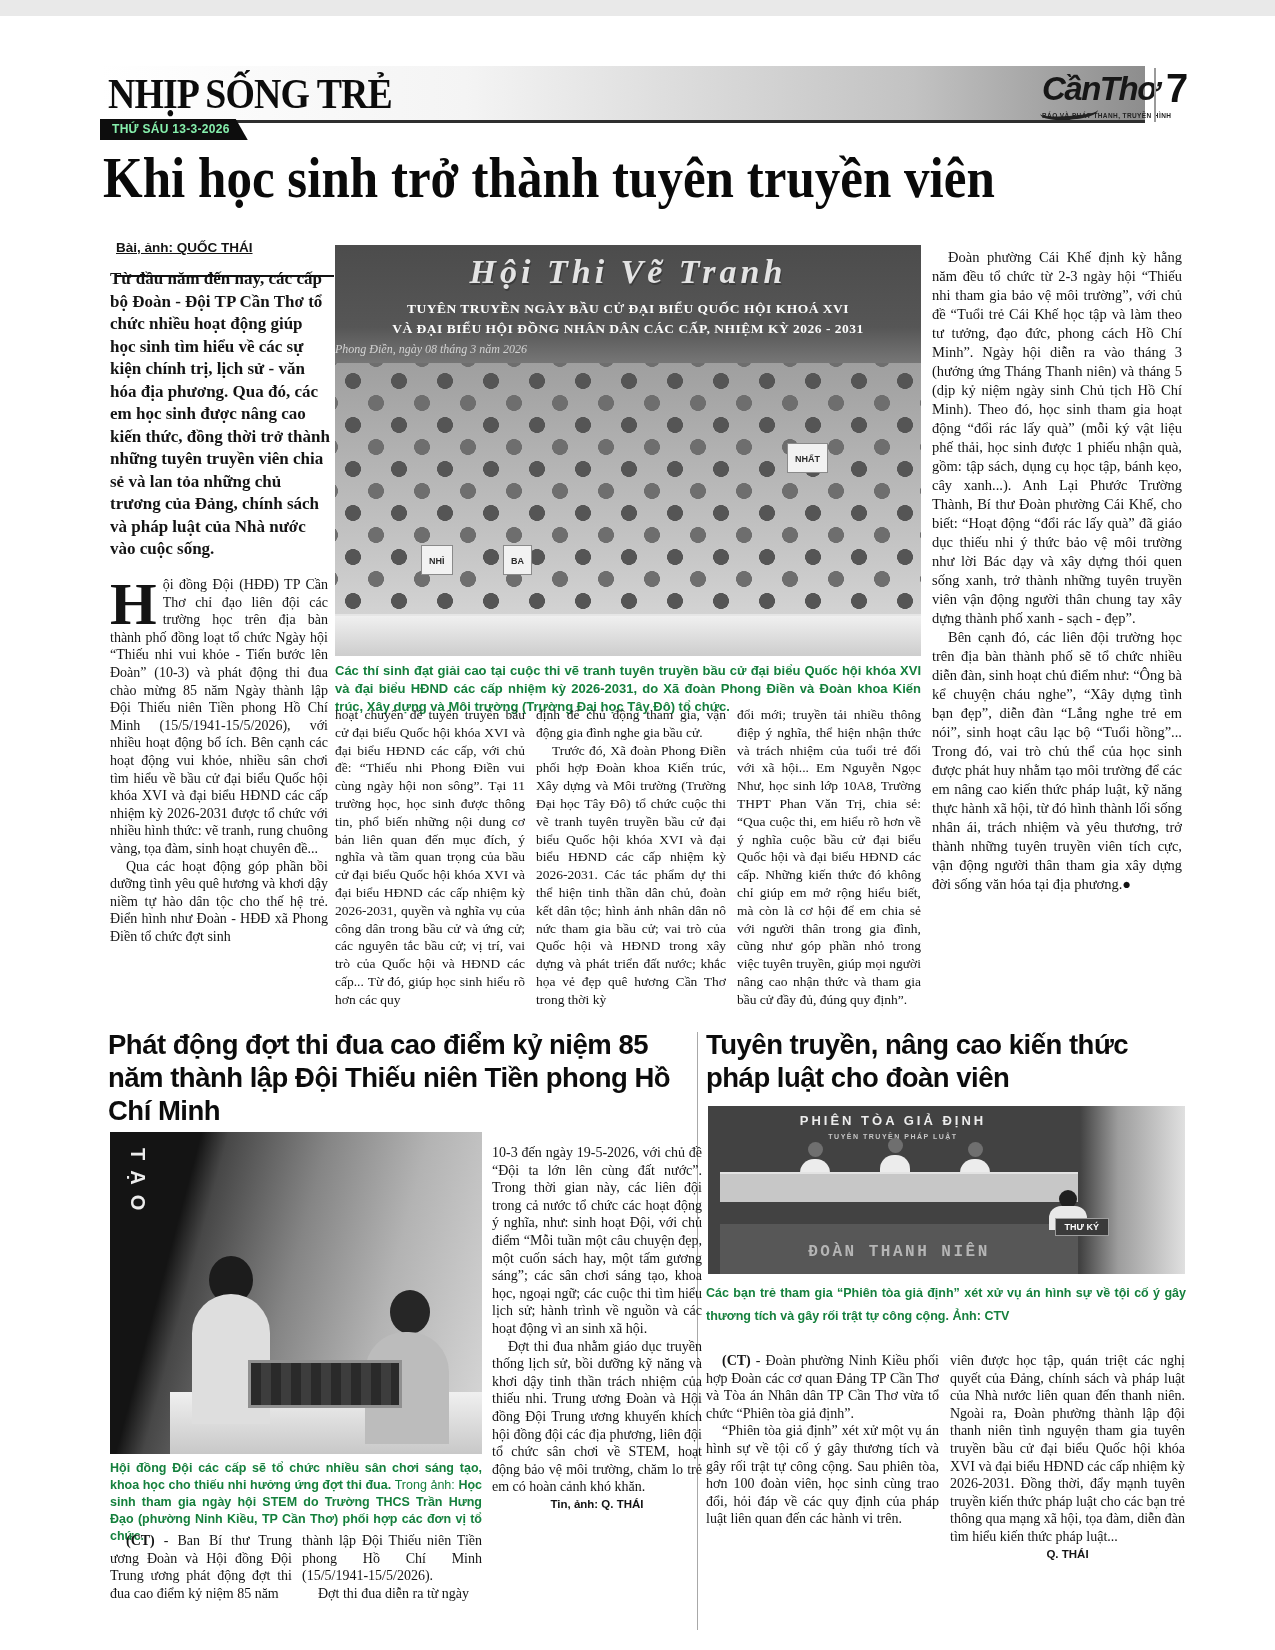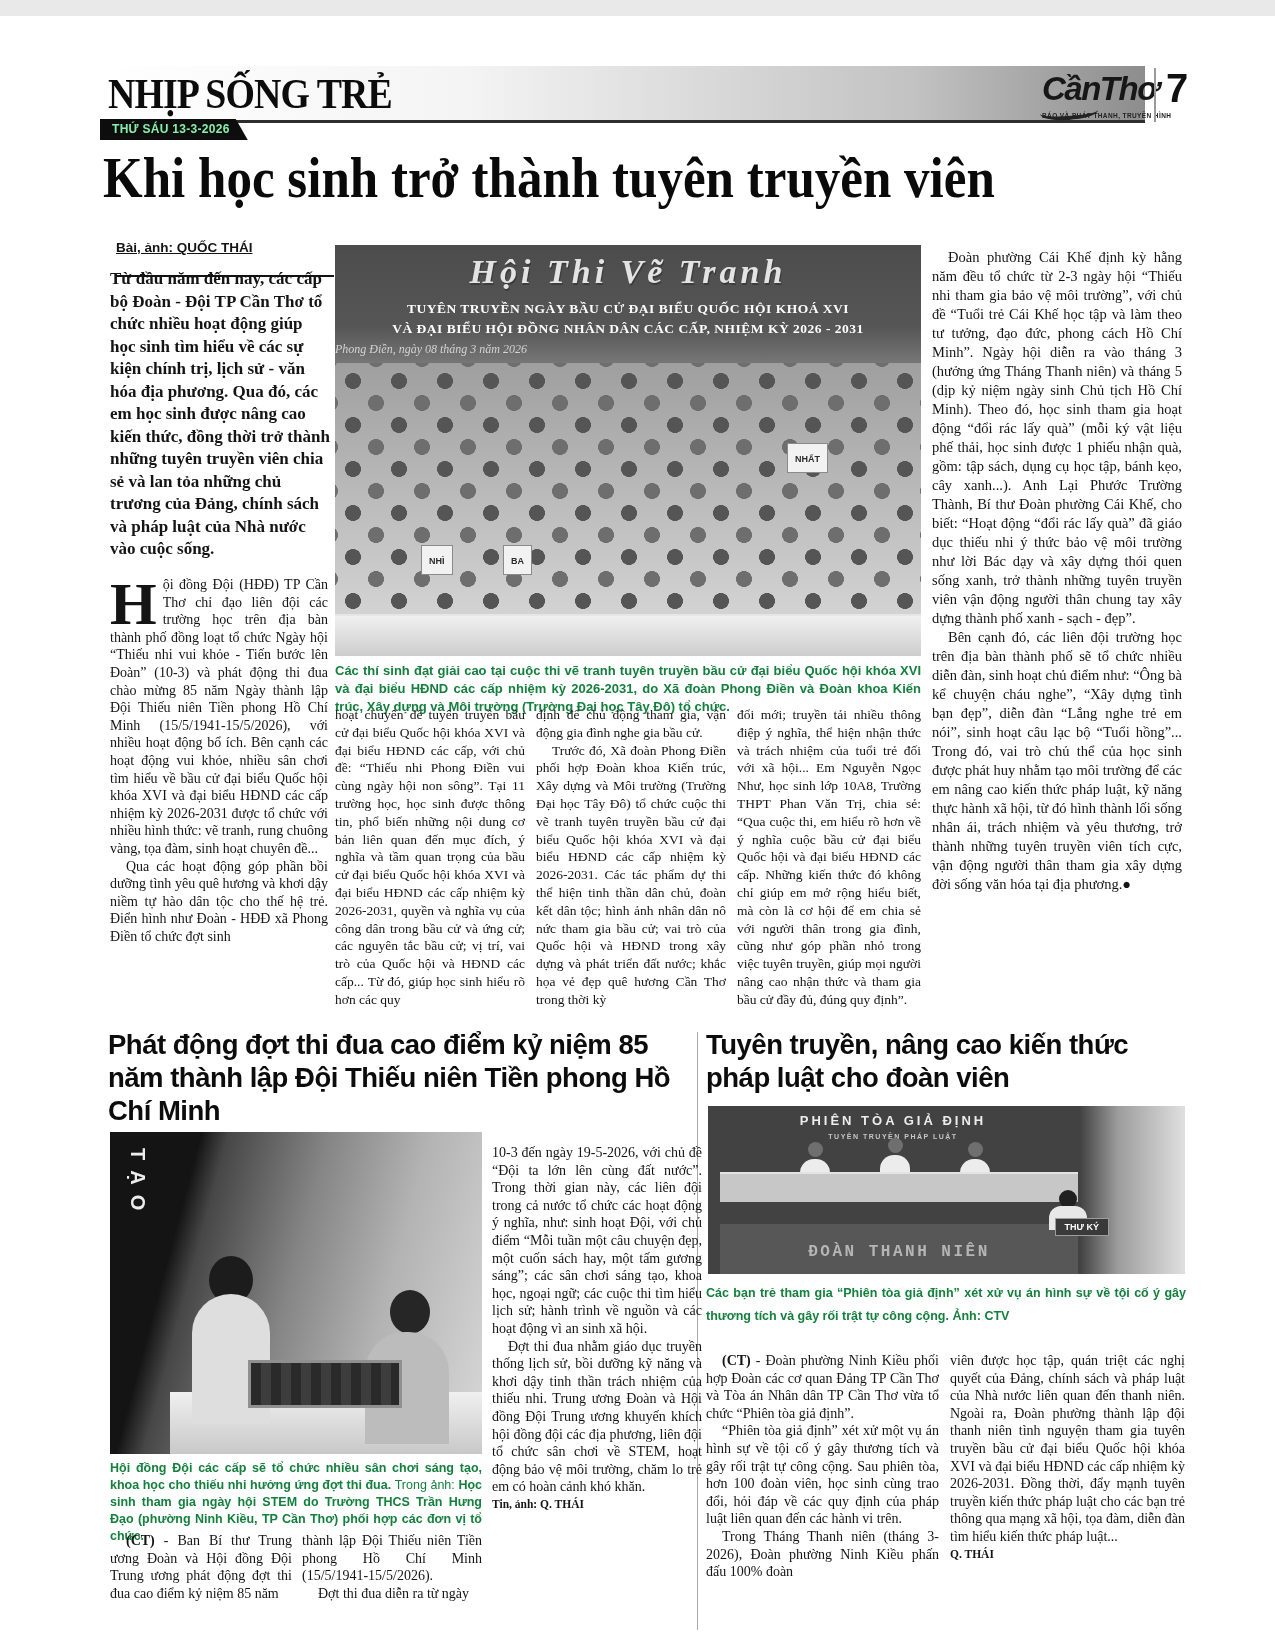--- a/index.html
+++ b/index.html
@@ -84,21 +84,21 @@
   #photo2 .sil-shirt{position:absolute;left:22%;bottom:30px;width:78px;height:130px;background:#dedede;border-radius:40px 40px 0 0;}
   #photo2 .sil-head{position:absolute;left:26.5%;bottom:150px;width:44px;height:48px;background:#1c1c1c;border-radius:50%;}
   #photo2 .sil-head2{position:absolute;right:14%;bottom:120px;width:40px;height:44px;background:#262626;border-radius:50%;}
   #photo2 .sil-shirt2{position:absolute;right:9%;bottom:10px;width:84px;height:112px;background:#bcbcbc;border-radius:40px 40px 0 0;}
 
   #caption2{left:110px;top:1444px;width:372px;font-size:12.5px;line-height:17px;}
   #a2-colA{left:110px;top:1516px;width:182px;height:100px;overflow:hidden;}
   #a2-colB{left:302px;top:1516px;width:180px;height:110px;overflow:hidden;}
   #a2-colR{left:492px;top:1128px;width:210px;height:482px;overflow:hidden;}
   .ct-bold{font-weight:bold;}
-  .sig{font-family:Liberation Serif, serif;font-weight:bold;font-size:11.5px;text-align:left;margin-top:4px;}
+  .sig{font-family:Liberation Sans, sans-serif;font-weight:bold;font-size:11.5px;text-align:center;margin-top:4px;}
 
   #photo3{left:708px;top:1090px;width:477px;height:168px;overflow:hidden;
     background:linear-gradient(90deg,#424242 0%,#424242 78%,#9d9d9d 86%,#e0e0e0 100%);}
   #photo3 .court-banner{position:absolute;top:7px;left:30px;width:310px;text-align:center;color:#ececec;
     font-family:"Liberation Sans",sans-serif;font-weight:bold;font-size:13px;letter-spacing:3px;}
   #photo3 .court-banner2{position:absolute;top:27px;left:30px;width:310px;text-align:center;color:#c6c6c6;
     font-family:"Liberation Sans",sans-serif;font-weight:bold;font-size:7px;letter-spacing:1.5px;}
   #photo3 .bench{position:absolute;top:66px;left:12px;width:358px;height:28px;background:#c7c7c7;border-top:2px solid #e3e3e3;}
   #photo3 .judge{position:absolute;width:34px;text-align:center;}
   #photo3 .jhead{width:15px;height:15px;border-radius:50%;background:#6f6f6f;margin:0 auto 2px;}
@@ -220,20 +220,19 @@
     <div class="skirt"><span>ĐOÀN THANH NIÊN</span></div>
     <div class="clerk-head"></div>
     <div class="clerk-body"></div>
     <div class="thuky">THƯ KÝ</div>
   </div>
   <div class="abs caption" id="caption3">Các bạn trẻ tham gia “Phiên tòa giả định” xét xử vụ án hình sự về tội cố ý gây thương tích và gây rối trật tự công cộng. Ảnh: CTV</div>
 
   <div class="abs bodytext" id="a3-col1">
     <p class="indent"><span class="ct-bold">(CT)</span> <span>- Đoàn phường Ninh Kiều phối hợp Đoàn các cơ quan Đảng TP Cần Thơ và Tòa án Nhân dân TP Cần Thơ vừa tổ chức “Phiên tòa giả định”.</span></p>
     <p class="indent">“Phiên tòa giả định” xét xử một vụ án hình sự về tội cố ý gây thương tích và gây rối trật tự công cộng. Sau phiên tòa, hơn 100 đoàn viên, học sinh cùng trao đổi, hỏi đáp về các quy định của pháp luật liên quan đến các hành vi trên.</p>
-    <p class="indent">Trong Tháng Thanh niên (tháng 3-2026), Đoàn phường Ninh Kiều phấn đấu 100% đoàn</p>
   </div>
   <div class="abs bodytext" id="a3-col2">
     <p>viên được học tập, quán triệt các nghị quyết của Đảng, chính sách và pháp luật của Nhà nước liên quan đến thanh niên. Ngoài ra, Đoàn phường thành lập đội thanh niên tình nguyện tham gia tuyên truyền bầu cử đại biểu Quốc hội khóa XVI và đại biểu HĐND các cấp nhiệm kỳ 2026-2031. Đồng thời, đẩy mạnh tuyên truyền kiến thức pháp luật cho các bạn trẻ thông qua mạng xã hội, tọa đàm, diễn đàn tìm hiểu kiến thức pháp luật...</p>
     <p class="sig">Q. THÁI</p>
   </div>
 
 </div>
 
 </body></html>

